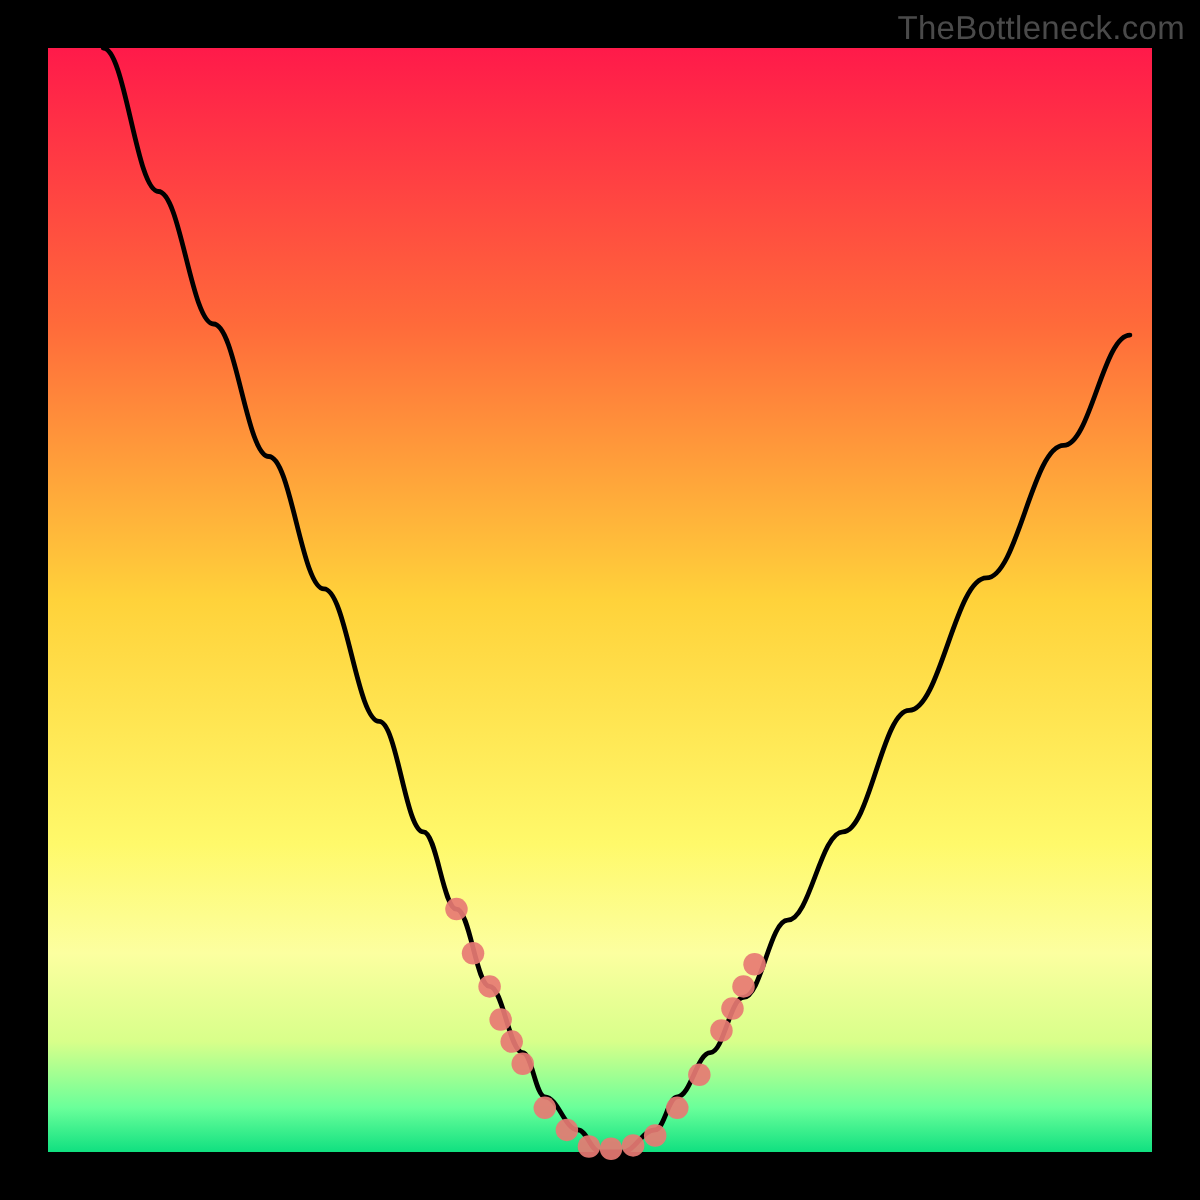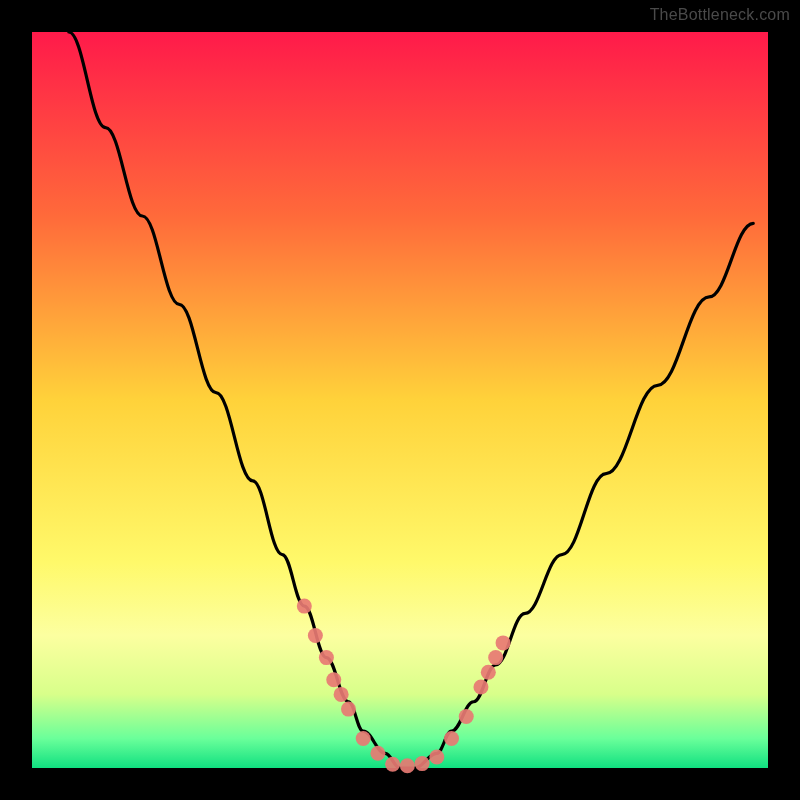--- a/index.html
+++ b/index.html
@@ -17,21 +17,21 @@
     left: 0;
     width: 800px;
     height: 800px;
     box-sizing: border-box;
   }
   .watermark {
     position: absolute;
     top: 6px;
     right: 10px;
     color: #4a4a4a;
-    font-size: 16px;
+    font-size: 22px;
     font-weight: 500;
     letter-spacing: 0.2px;
     z-index: 10;
   }
   svg { display: block; }
 </style>
 </head>
 <body>
 
 <div class="frame">

